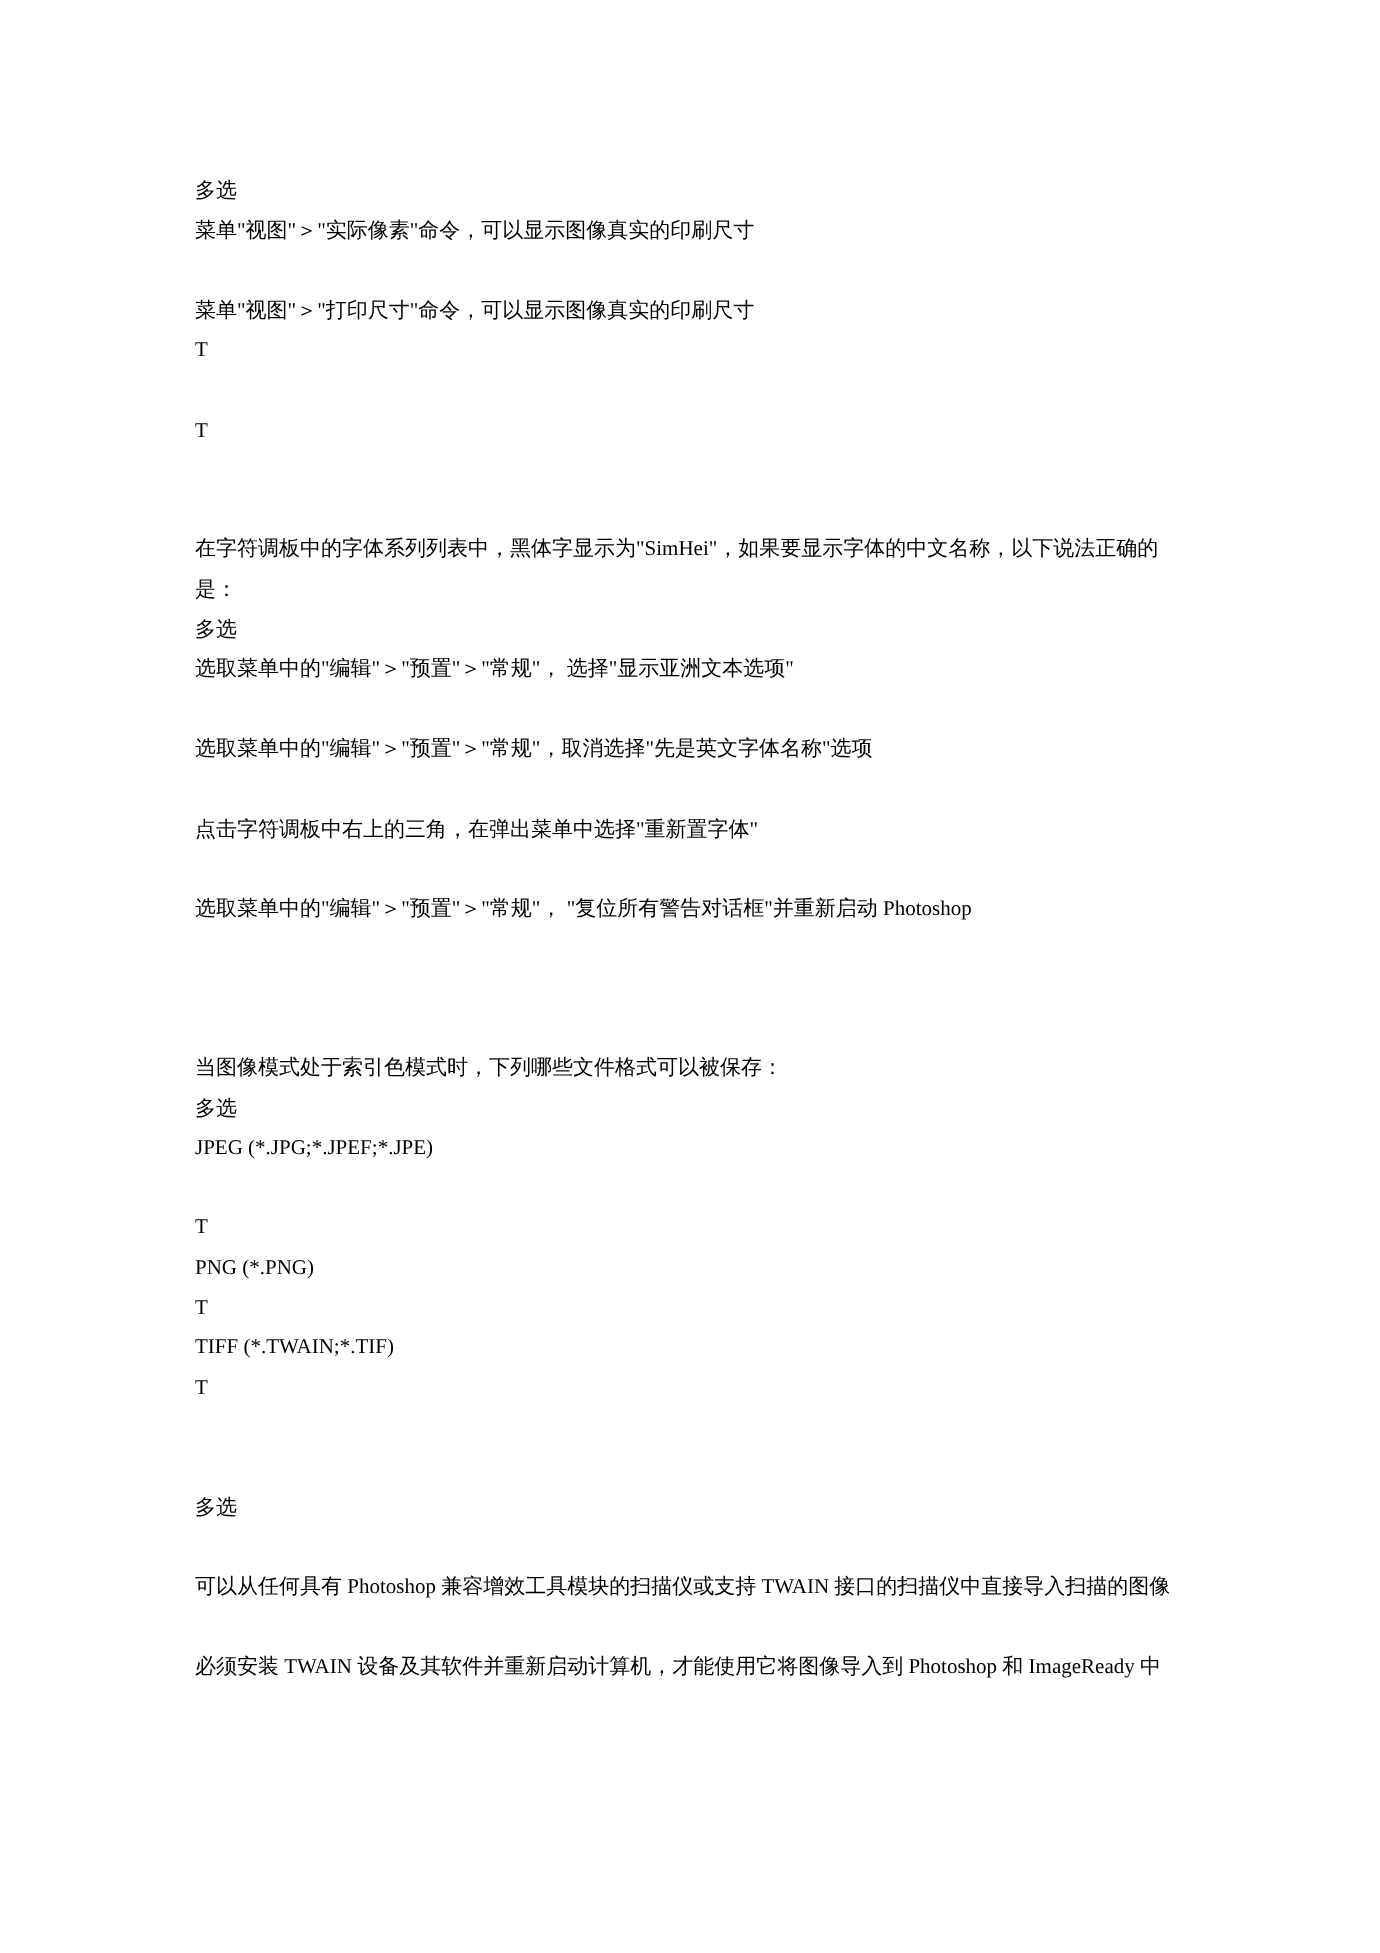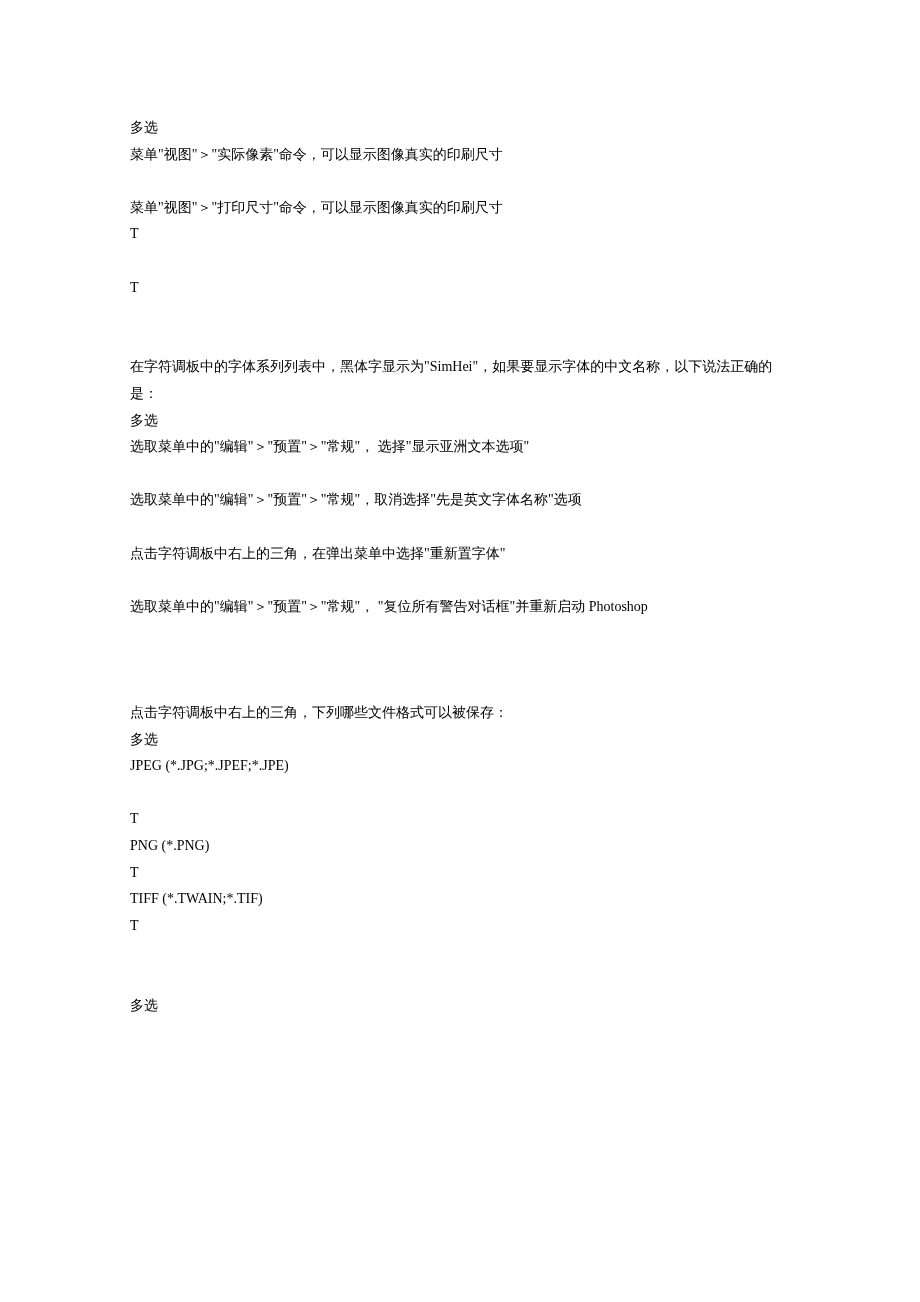--- a/index.html
+++ b/index.html
@@ -43,27 +43,29 @@
     <div class="line">选取菜单中的"编辑"＞"预置"＞"常规"， 选择"显示亚洲文本选项"</div>
     <div class="blank"></div>
     <div class="line">选取菜单中的"编辑"＞"预置"＞"常规"，取消选择"先是英文字体名称"选项</div>
     <div class="blank"></div>
     <div class="line">点击字符调板中右上的三角，在弹出菜单中选择"重新置字体"</div>
     <div class="blank"></div>
     <div class="line">选取菜单中的"编辑"＞"预置"＞"常规"， "复位所有警告对话框"并重新启动 Photoshop</div>
     <div class="blank"></div>
     <div class="blank"></div>
     <div class="blank"></div>
-    <div class="line">点击字符调板中右上的三角，下列哪些文件格式可以被保存：</div>
+    <div class="line">当图像模式处于索引色模式时，下列哪些文件格式可以被保存：</div>
     <div class="line">多选</div>
     <div class="line">JPEG (*.JPG;*.JPEF;*.JPE)</div>
     <div class="blank"></div>
     <div class="line">T</div>
     <div class="line">PNG (*.PNG)</div>
     <div class="line">T</div>
     <div class="line">TIFF (*.TWAIN;*.TIF)</div>
     <div class="line">T</div>
     <div class="blank"></div>
     <div class="blank"></div>
     <div class="line">多选</div>
     <div class="blank"></div>
+    <div class="line">可以从任何具有 Photoshop 兼容增效工具模块的扫描仪或支持 TWAIN 接口的扫描仪中直接导入扫描的图像</div>
     <div class="blank"></div>
+    <div class="line">必须安装 TWAIN 设备及其软件并重新启动计算机，才能使用它将图像导入到 Photoshop 和 ImageReady 中</div>
   </div>
 
 </body></html>

